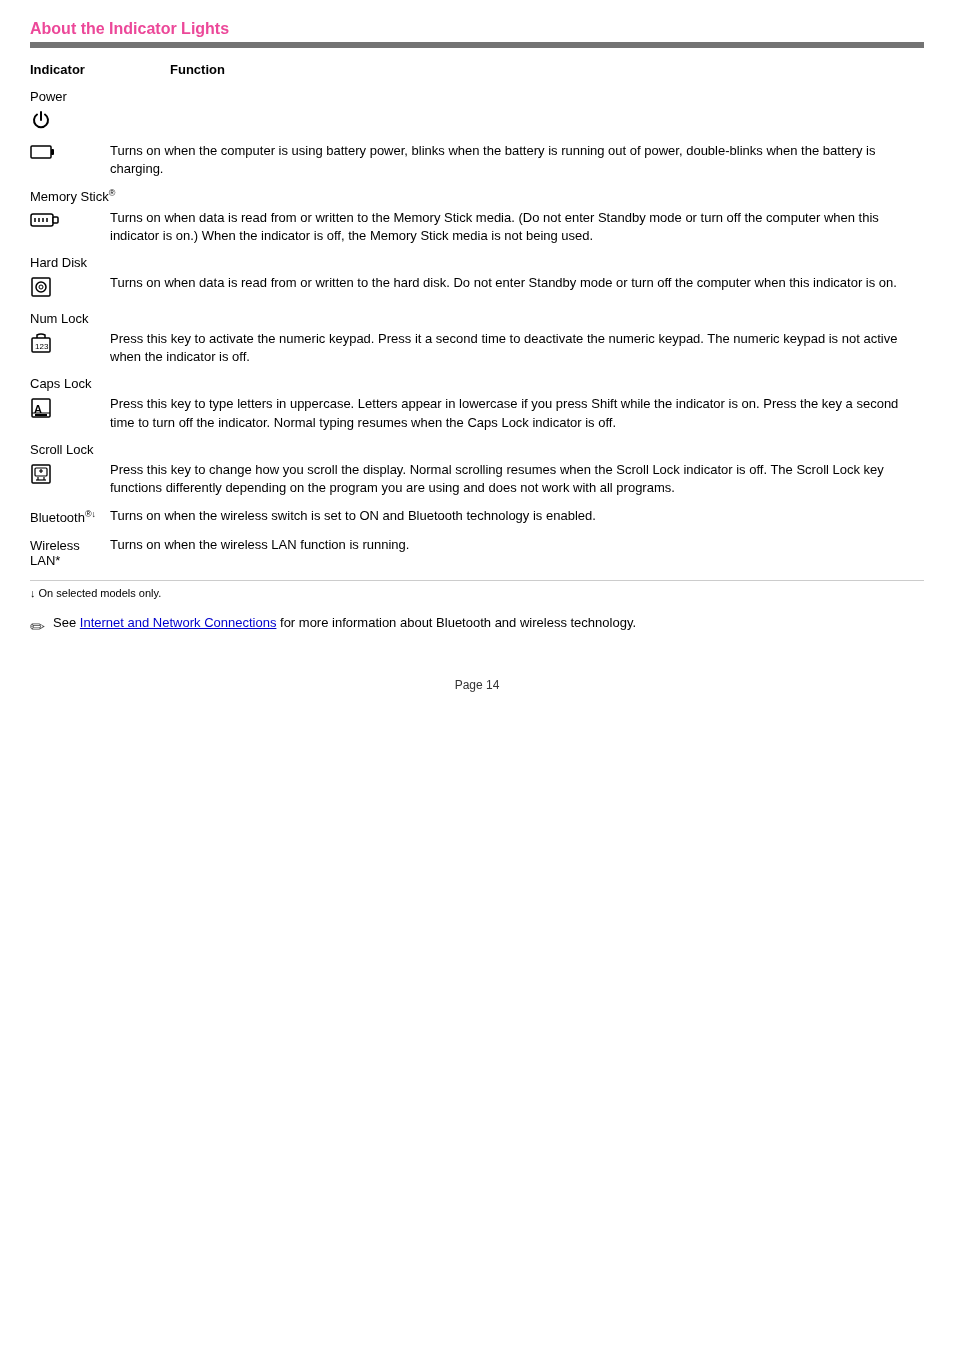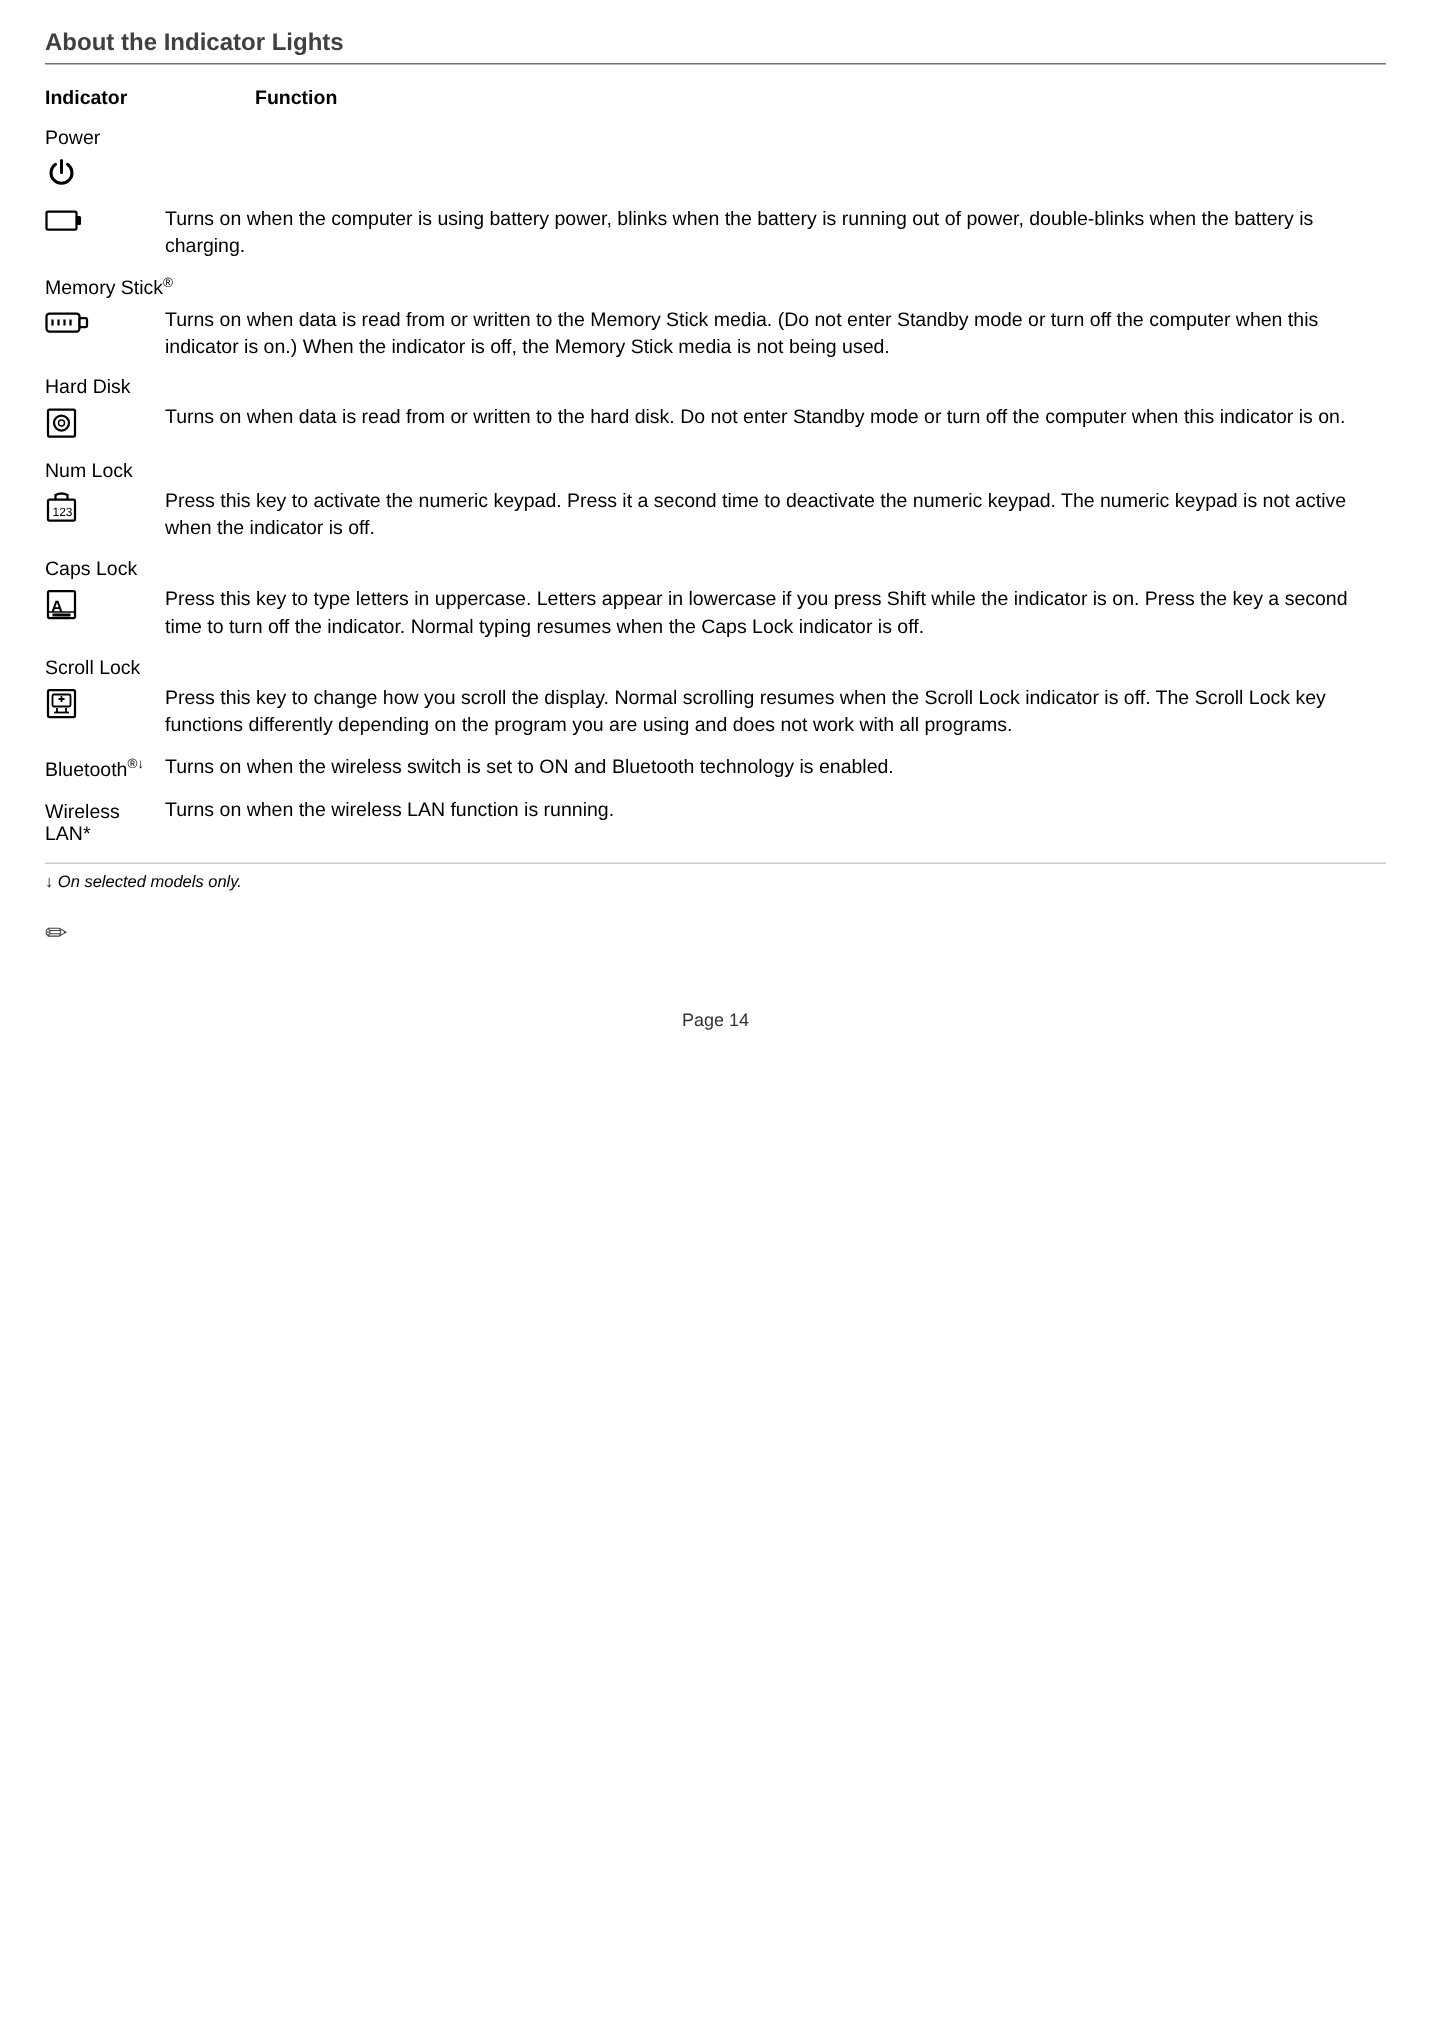--- a/index.html
+++ b/index.html
@@ -5,24 +5,24 @@
     * { margin: 0; padding: 0; box-sizing: border-box; }
     body {
       font-family: Arial, sans-serif;
       font-size: 13px;
       color: #000;
       background: #fff;
       padding: 20px 30px;
       max-width: 954px;
     }
     .page-title {
-      color: #404040;
+      color: #ec4899;
       font-size: 16px;
       font-weight: bold;
-      border-bottom: 1px solid #737373;
+      border-bottom: 6px solid #737373;
       padding-bottom: 4px;
       margin-bottom: 14px;
     }
     .table-header {
       display: flex;
       gap: 60px;
       margin-bottom: 12px;
     }
     .table-header .col-indicator {
       font-weight: bold;
@@ -55,21 +55,20 @@
     }
     .section-block {
       margin-bottom: 6px;
     }
     .footnote {
       font-size: 11px;
       margin-top: 12px;
       margin-bottom: 16px;
       border-top: 1px solid #ccc;
       padding-top: 6px;
-      font-style: italic;
     }
     .note-block {
       display: flex;
       align-items: flex-start;
       gap: 8px;
       margin-top: 16px;
     }
     .note-icon {
       font-size: 18px;
       color: #444;
@@ -230,15 +229,18 @@
       <span style="font-size:13px;">Wireless LAN*</span>
     </div>
     <div class="desc-cell">Turns on when the wireless LAN function is running.</div>
   </div>
 </div>
 
 <div class="footnote">↓ On selected models only.</div>
 
 <div class="note-block">
   <span class="note-icon">✏</span>
+  <span class="note-text">
+    <span>See </span><a href="#">Internet and Network Connections</a><span> for more information about Bluetooth and wireless technology.</span>
+  </span>
 </div>
 
 <div class="page-number">Page 14</div>
 
 </body></html>

